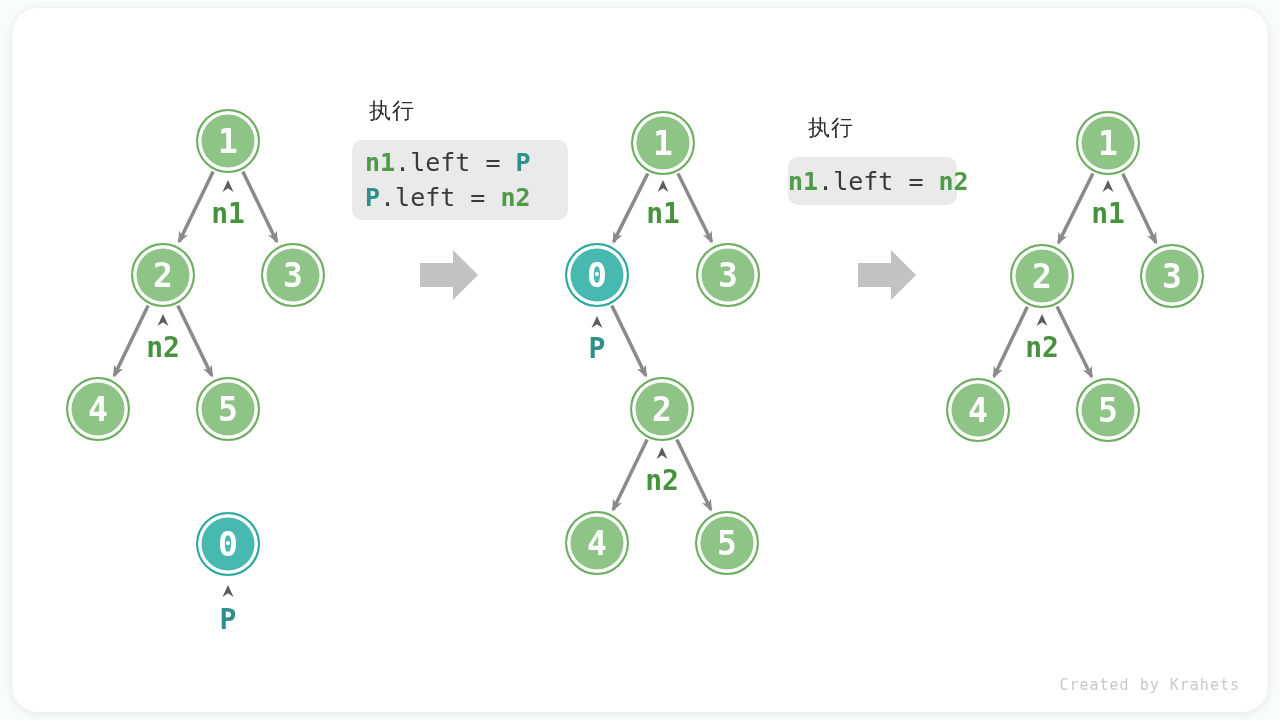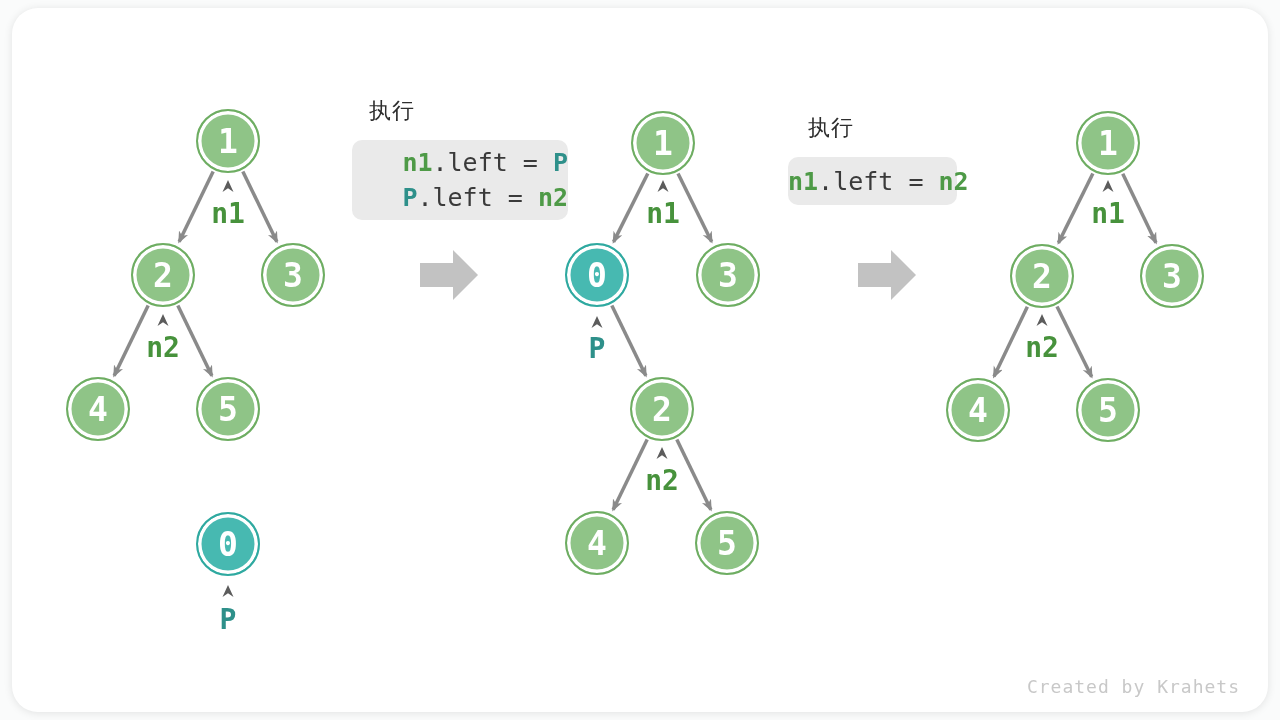--- a/index.html
+++ b/index.html
@@ -19,21 +19,21 @@
           font-family:"DejaVu Sans Mono", monospace; font-weight:bold;
           font-size:28px; line-height:28px; }
   .code-title { position:absolute; font-size:22px; line-height:24px;
           color:#2e2e2e; letter-spacing:1px; }
   .code-box { position:absolute; box-sizing:border-box; border-radius:10px;
           display:flex; flex-direction:column; justify-content:center; }
   .code-line { font-family:"DejaVu Sans Mono", monospace; font-size:25px;
           line-height:35px; white-space:pre; }
   .tok-bold { font-weight:bold; }
   .watermark { position:absolute; right:40px; top:676px;
-          font-family:"DejaVu Sans Mono", monospace; font-size:18px;
+          font-family:"DejaVu Sans Mono", monospace; font-size:15px;
           letter-spacing:1px; }
 </style>
 </head>
 <body style="background: rgb(250, 251, 251);">
 
 <div id="root">
   <div class="card"></div>
   <svg id="svg-layer">
       <defs>
         <marker id="arrowhead" markerUnits="userSpaceOnUse" markerWidth="14" markerHeight="12" refX="10" refY="5" orient="auto">
@@ -118,21 +118,21 @@
     </div>
     <div class="node" style="left: 946px; top: 378px; background: rgb(143, 196, 135); border-color: rgb(110, 173, 98); color: rgb(255, 255, 255);">
       <span>4</span>
     </div>
     <div class="node" style="left: 1076px; top: 378px; background: rgb(143, 196, 135); border-color: rgb(110, 173, 98); color: rgb(255, 255, 255);">
       <span>5</span>
     </div>
     <div class="ptr-label" style="left: 1108px; top: 214px; color: rgb(71, 146, 60);">n1</div>
     <div class="ptr-label" style="left: 1042px; top: 348px; color: rgb(71, 146, 60);">n2</div>
     <div class="code-title" style="left: 369px; top: 99px; color: rgb(46, 46, 46);">执行</div>
-    <div class="code-box" style="left: 352px; top: 140px; width: 216px; height: 80px; background: rgb(234, 234, 234); align-items: flex-end;">
+    <div class="code-box" style="left: 352px; top: 140px; width: 216px; height: 80px; padding-left: 13px; background: rgb(234, 234, 234);">
       <div class="code-line"><span class="tok-bold" style="color: rgb(78, 154, 71);">n1</span><span style="color: rgb(58, 58, 58);">.left = </span><span class="tok-bold" style="color: rgb(46, 144, 138);">P</span></div>
       <div class="code-line"><span class="tok-bold" style="color: rgb(46, 144, 138);">P</span><span style="color: rgb(58, 58, 58);">.left = </span><span class="tok-bold" style="color: rgb(78, 154, 71);">n2</span></div>
     </div>
     <div class="code-title" style="left: 808px; top: 116px; color: rgb(46, 46, 46);">执行</div>
     <div class="code-box" style="left: 788px; top: 157px; width: 169px; height: 48px; background: rgb(234, 234, 234);">
       <div class="code-line"><span class="tok-bold" style="color: rgb(78, 154, 71);">n1</span><span style="color: rgb(58, 58, 58);">.left = </span><span class="tok-bold" style="color: rgb(78, 154, 71);">n2</span></div>
     </div>
   </div>
 
 </body></html>

